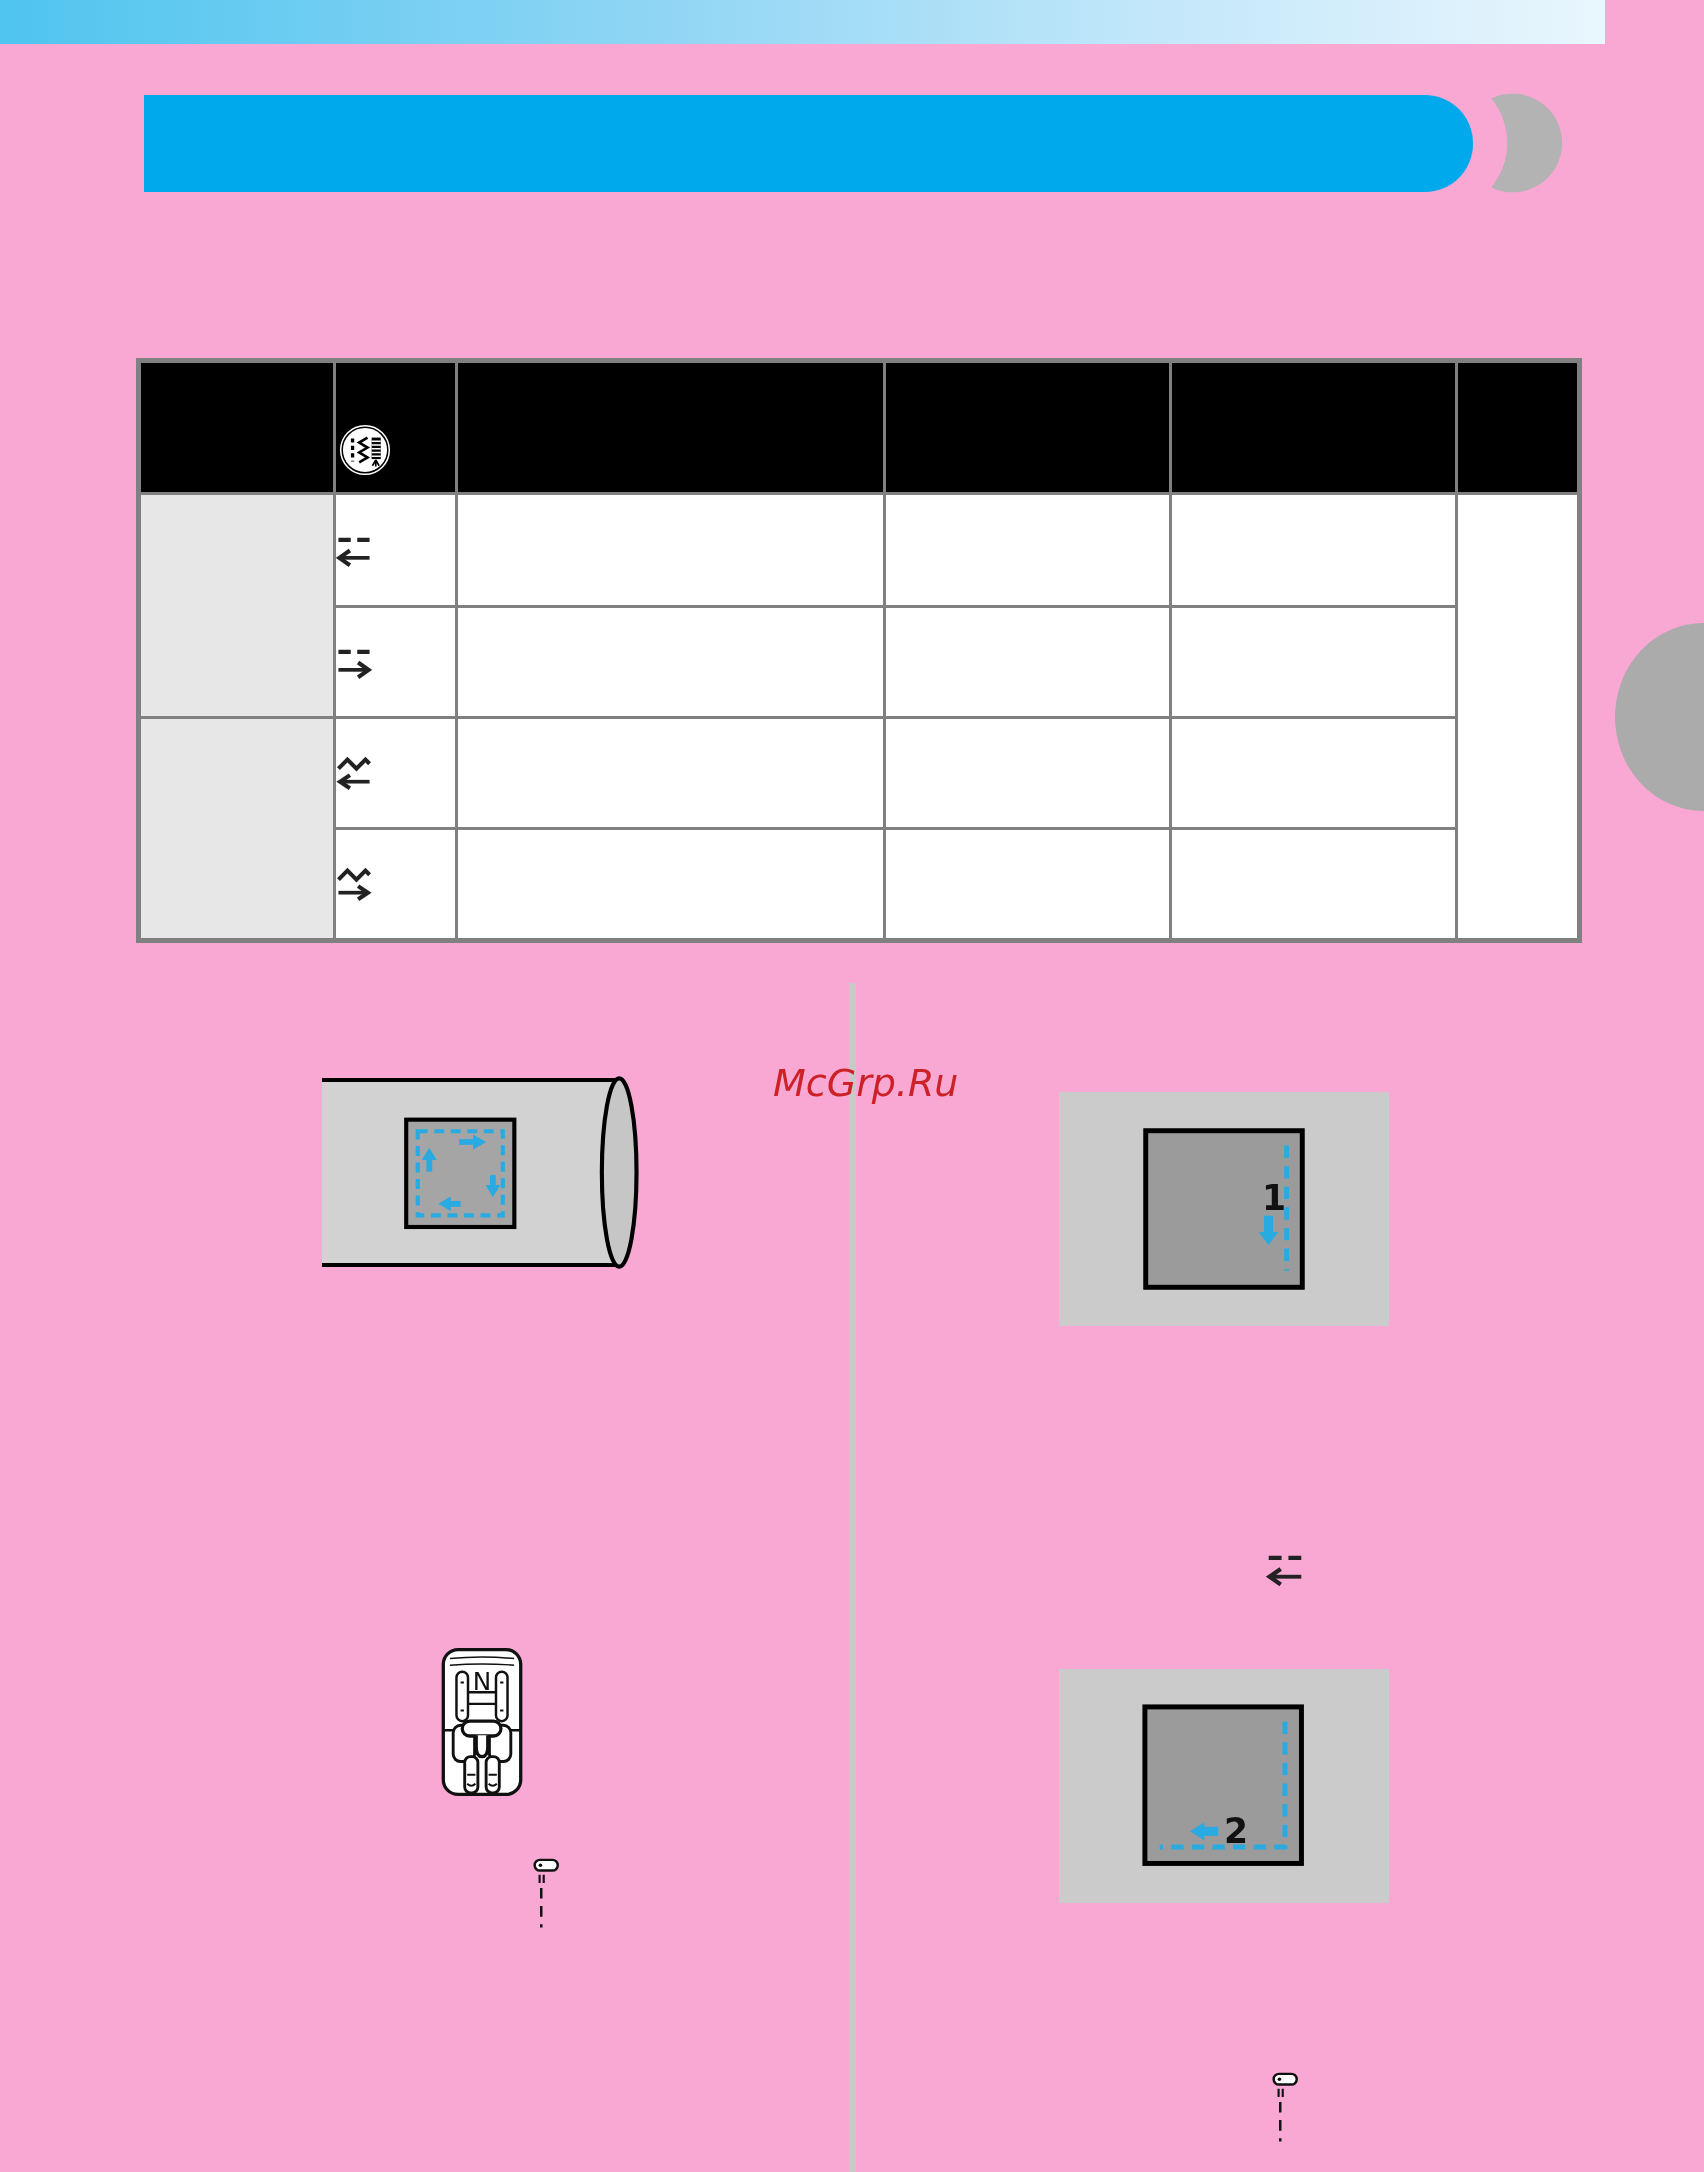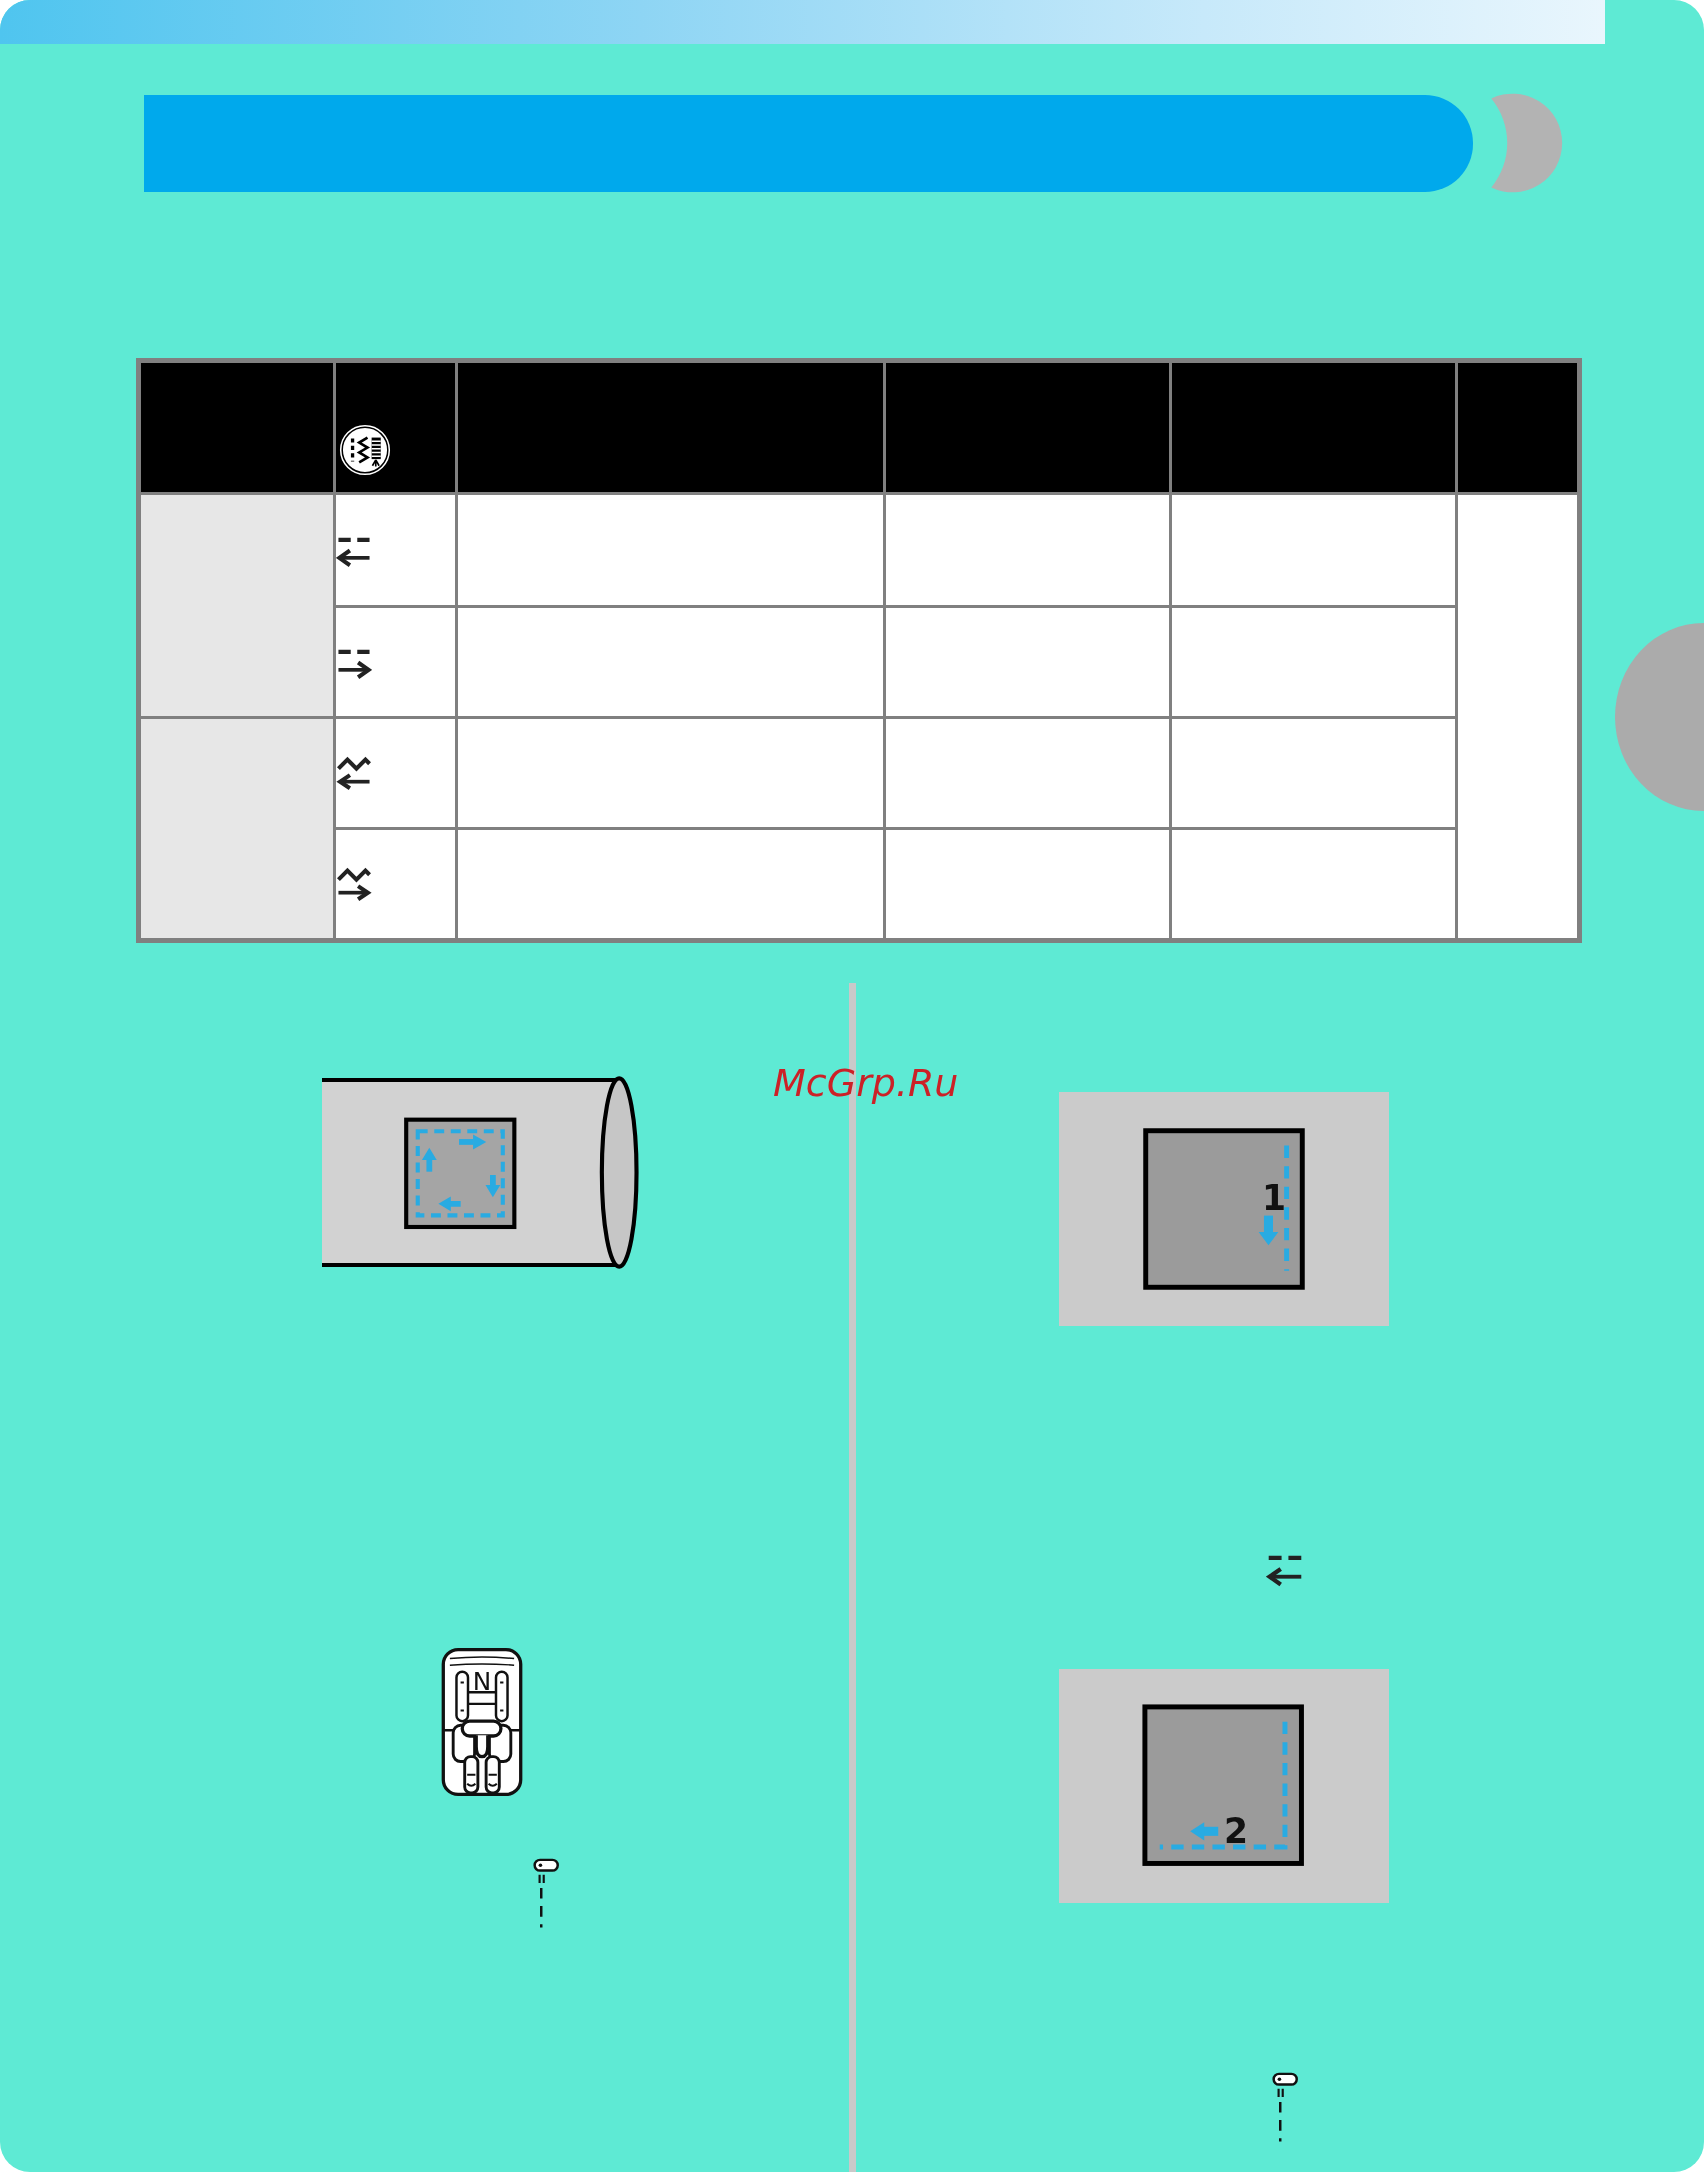--- a/index.html
+++ b/index.html
@@ -1,20 +1,19 @@
 <!DOCTYPE html>
 <html style="font-size:13.2px"><head>
 <meta charset="utf-8">
 <style>
   html,body{margin:0;padding:0;background:#fff;}
   #page{
     position:relative;width:1704px;height:2172px;margin:0 auto;
-    background:#5eead4;overflow:hidden;
+    background:#f9a8d4;overflow:hidden;
     font-family:"DejaVu Sans","Liberation Sans",sans-serif;
-    border-radius:30px;
   }
   .abs{position:absolute;}
   
   .top-strip{left:0;top:0;width:1605px;height:44px;
     background:linear-gradient(90deg,#4fc5ef 0%,#8ed5f4 40%,#c7e9fa 75%,#e9f6fd 100%);}
   
   .title-bar{left:144px;top:95px;width:1329px;height:97px;
     background:#00a9ec;border-radius:0 48px 48px 0;}
   .crescent{left:1478px;top:92px;}
   

